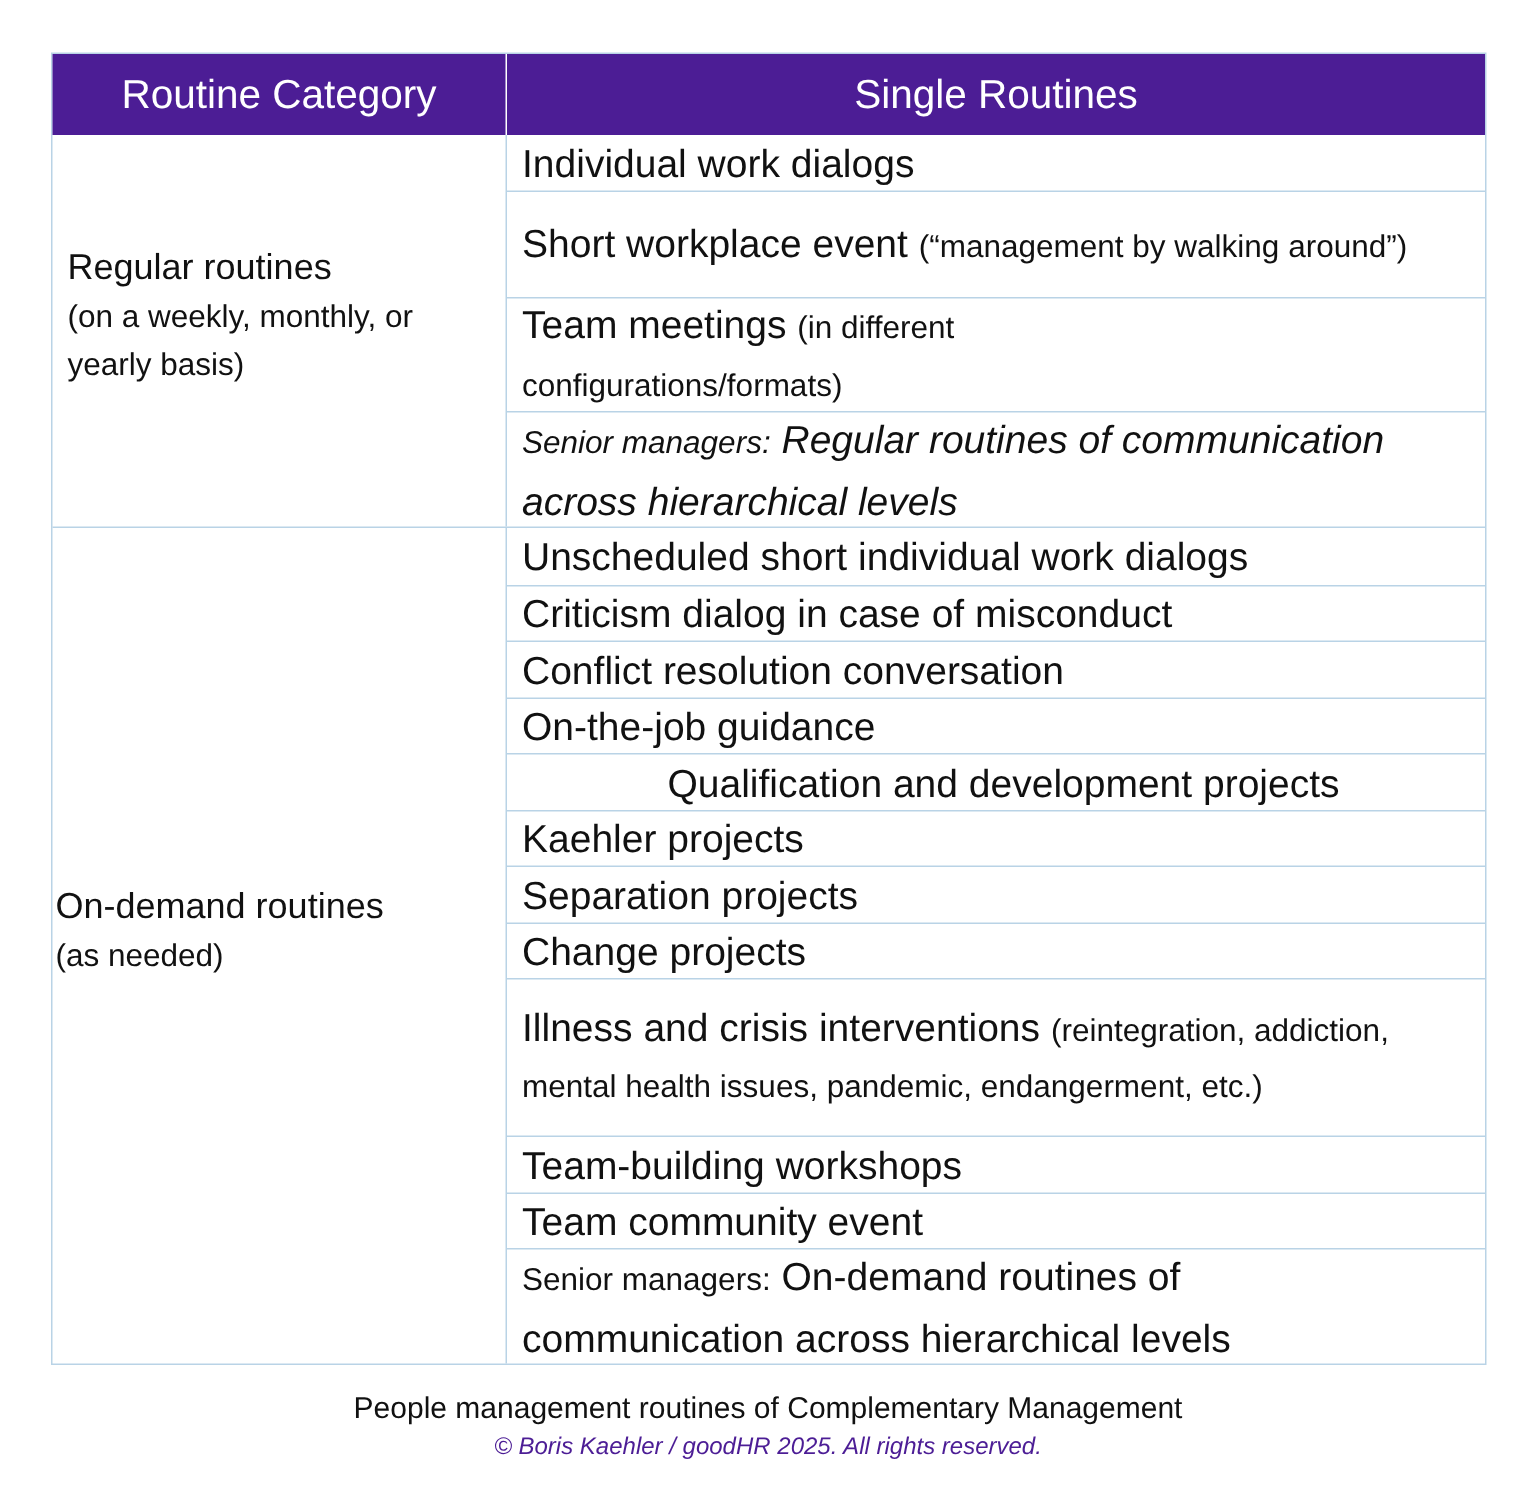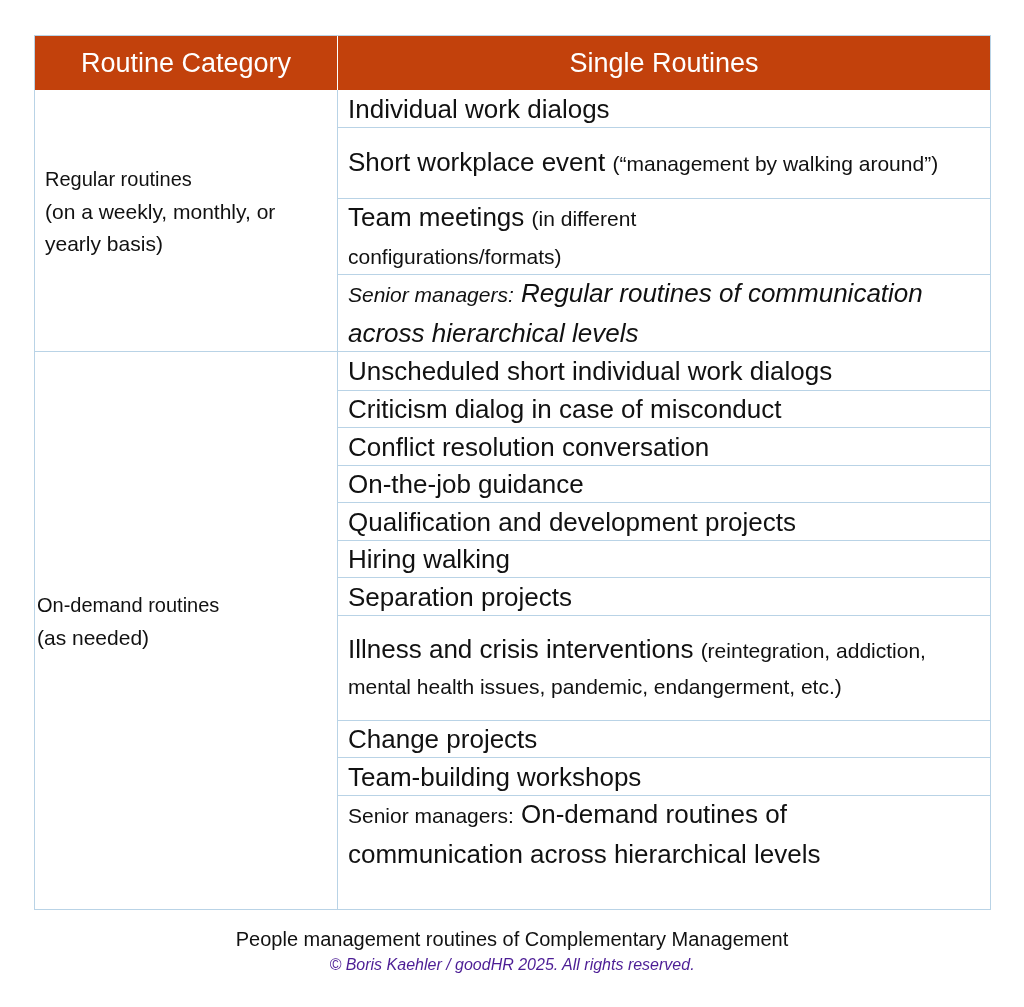--- a/index.html
+++ b/index.html
@@ -1,27 +1,27 @@
 <!DOCTYPE html>
 <html><head>
 <meta charset="utf-8">
 <style>
   html, body { margin:0; padding:0; background:#ffffff; }
   body { width:1024px; height:1007px; position:relative; overflow:hidden;
          font-family:"Liberation Sans", "DejaVu Sans", sans-serif; color:#111; }
   .table { position:absolute; left:34px; top:35px; width:957px;
            border:1px solid #b9d3e6; box-sizing:border-box; }
-  .hdr { display:flex; height:54px; background:#c2410c; color:#ffffff; }
+  .hdr { display:flex; height:54px; background:#4c1d95; color:#ffffff; }
   .hdr .c1 { width:303px; display:flex; align-items:center; justify-content:center;
              font-size:27px; border-right:1px solid #ffffff; box-sizing:border-box; }
   .hdr .c2 { flex:1; display:flex; align-items:center; justify-content:center; font-size:27px; }
   .section { display:flex; border-top:1px solid #b9d3e6; }
   .cat { width:303px; border-right:1px solid #b9d3e6; box-sizing:border-box;
          display:flex; flex-direction:column; justify-content:center; }
-  .cat .main { font-size:20px; line-height:34px; }
+  .cat .main { font-size:24px; line-height:34px; }
   .cat .sub { font-size:21px; line-height:32px; }
   .items { flex:1; }
   .item { border-top:1px solid #b9d3e6; padding:1px 0 1px 10px; box-sizing:border-box;
           display:flex; align-items:center; }
   .item:first-child { border-top:none; }
   .item .txt { font-size:26px; line-height:36px; }
   .item .small { font-size:21px; }
   .caption { position:absolute; left:0; width:1024px; text-align:center; }
   .cap1 { top:928px; font-size:20px; color:#111; }
   .cap2 { top:956px; font-size:16px; font-style:italic; color:#4c1d95; }
@@ -67,37 +67,40 @@
         </div>
       <div class="item" style="height:37px;">
           <div class="txt"><span>Criticism dialog in case of misconduct</span></div>
         </div>
       <div class="item" style="height:38px;">
           <div class="txt"><span>Conflict resolution conversation</span></div>
         </div>
       <div class="item" style="height:37px;">
           <div class="txt"><span>On-the-job guidance</span></div>
         </div>
-      <div class="item" style="height:38px;">
+      <div class="item" style="height:38px;justify-content:center;">
           <div class="txt"><span>Qualification and development projects</span></div>
         </div>
       <div class="item" style="height:37px;">
-          <div class="txt"><span>Hiring walking</span></div>
+          <div class="txt"><span>Kaehler projects</span></div>
         </div>
       <div class="item" style="height:38px;">
           <div class="txt"><span>Separation projects</span></div>
         </div>
+      <div class="item" style="height:37px;">
+          <div class="txt"><span>Change projects</span></div>
+        </div>
       <div class="item" style="height:105px;">
         <div class="txt" style="line-height:34px;width:610px;"><span>Illness and crisis interventions</span> <span class="small">(reintegration, addiction, mental health issues, pandemic, endangerment, etc.)</span></div>
       </div>
-      <div class="item" style="height:37px;">
-          <div class="txt"><span>Change projects</span></div>
-        </div>
       <div class="item" style="height:38px;">
           <div class="txt"><span>Team-building workshops</span></div>
+        </div>
+      <div class="item" style="height:37px;">
+          <div class="txt"><span>Team community event</span></div>
         </div>
       <div class="item" style="height:77px;">
         <div class="txt" style="line-height:38px;width:600px;"><span class="small">Senior managers:</span> <span>On-demand routines of communication across hierarchical levels</span></div>
       </div>
     </div>
   </div>
 </div>
 
 <div class="caption cap1">People management routines of Complementary Management</div>
 <div class="caption cap2">© Boris Kaehler / goodHR 2025. All rights reserved.</div>

